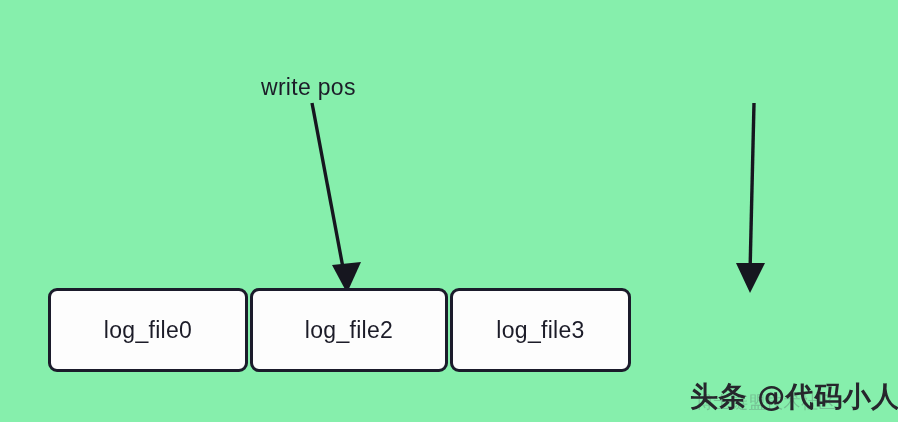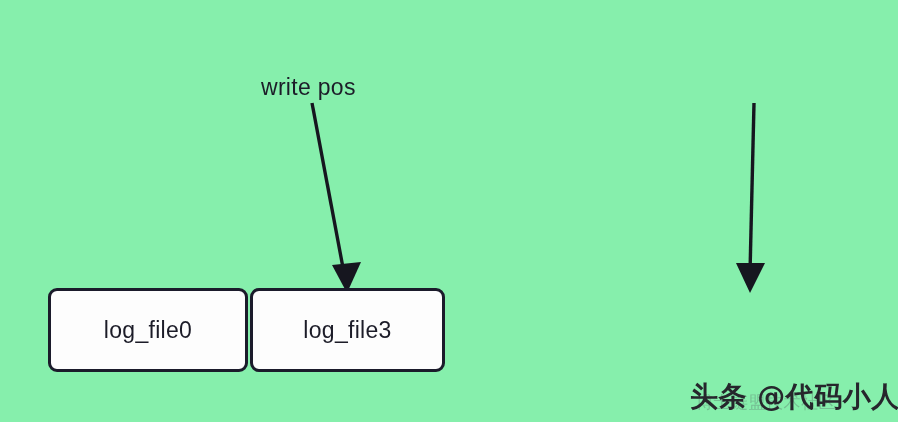--- a/index.html
+++ b/index.html
@@ -63,21 +63,21 @@
     font-size: 23px;
     font-weight: 400;
     color: #1c1c28;
     letter-spacing: 0.3px;
     white-space: nowrap;
     text-align: right;
   }
   #log-box-0 { width: 200px; }
   #log-box-1 { width: 198px; }
   #log-box-2 { width: 198px; }
-  #log-box-3 { width: 195px; }
+  #log-box-3 { width: 181px; }
 
   #watermark {
     position: absolute;
     left: 690px;
     top: 378px;
     width: 200px;
     height: 34px;
   }
   #watermark-main {
     position: absolute;
@@ -121,20 +121,23 @@
     </g>
   </svg>
 
   <div id="log-strip">
 
     <div class="log-box" id="log-box-0">
       <span class="log-box-label">log_file0</span>
     </div>
 
 
+    <div class="log-box" id="log-box-2">
+      <span class="log-box-label">log_file2</span>
+    </div>
 
     <div class="log-box" id="log-box-3">
       <span class="log-box-label">log_file3</span>
     </div>
 
   </div>
 
   <div id="watermark">
     <div id="watermark-sub">博士链盟技术社区</div>
     <div id="watermark-main">头条 @代码小人物</div>

